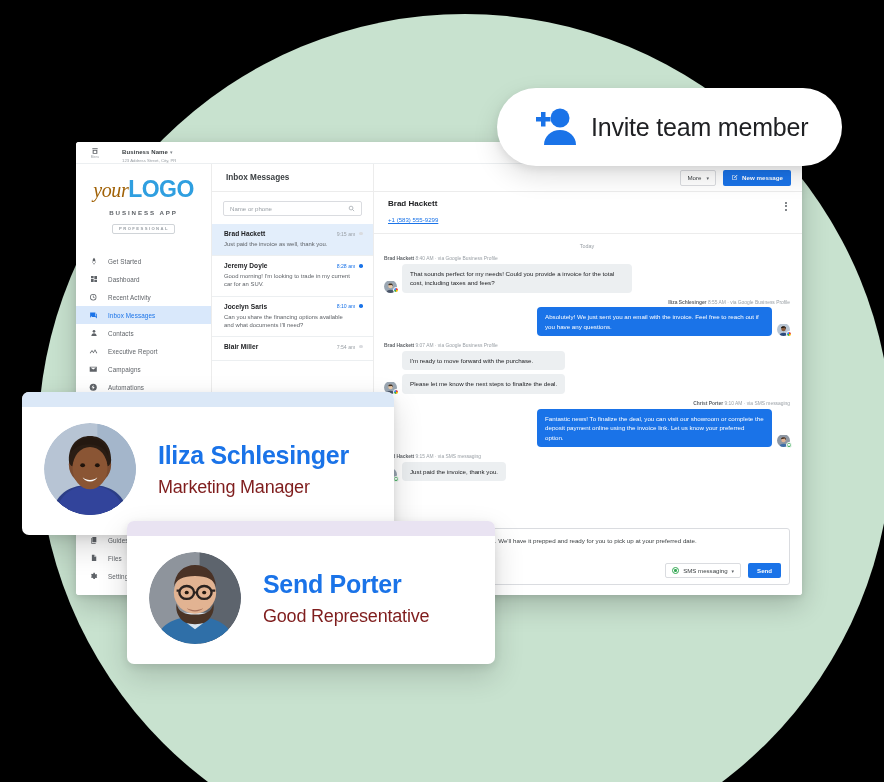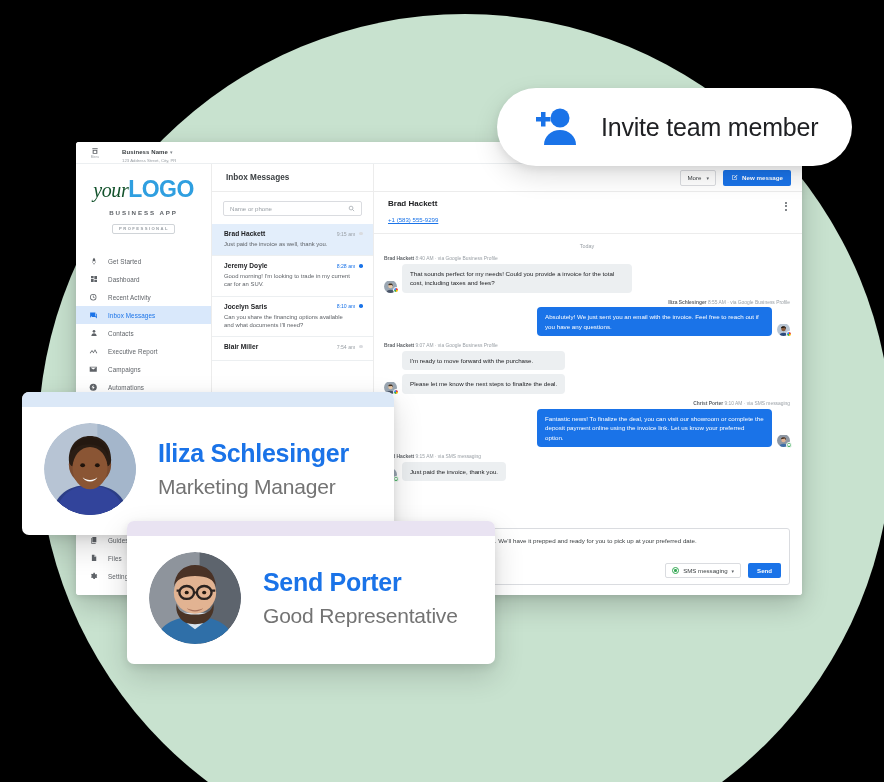--- a/index.html
+++ b/index.html
@@ -60,21 +60,21 @@
     width: 136px; flex: 0 0 136px;
     background: #fff;
     border-right: 1px solid #ececec;
     display: flex; flex-direction: column;
     padding-top: 12px;
   }
   .logo-wrap { text-align: center; padding: 2px 0 4px; }
   .logo-line { font-size: 21px; line-height: 23px; white-space: nowrap; }
   .logo-your {
     font-family: "Liberation Serif", serif;
-    font-style: italic; color: #14532d; font-weight: 400; font-size: 20px;
+    font-style: italic; color: #a16207; font-weight: 400; font-size: 20px;
     letter-spacing: -.4px;
   }
   .logo-logo { color: #2f9fe0; font-weight: 700; letter-spacing: -.6px; font-size: 23px; }
   .logo-sub {
     font-size: 6.2px; letter-spacing: 1.9px; color: #5f6368;
     font-weight: 700; margin-top: 7px;
   }
   .logo-pill {
     display: inline-block; margin-top: 4px;
     border: 1px solid #d0d4d8; border-radius: 2px;
@@ -248,41 +248,41 @@
     height: 15px; background: #1a73e8; color: #fff; border: none; border-radius: 2px;
     font-size: 6.1px; font-weight: 600; padding: 0 9px; cursor: pointer;
     font-family: "Liberation Sans", sans-serif;
   }
 
   
   .invite-pill {
     position: absolute; left: 497px; top: 88px;
     height: 78px; padding: 0 34px 0 30px;
     background: #fff; border-radius: 39px;
-    display: flex; align-items: center; gap: 22px;
+    display: flex; align-items: center; gap: 12px;
     box-shadow: 0 10px 26px rgba(0,0,0,.13), 0 3px 8px rgba(0,0,0,.08);
     justify-content: center;
   }
   .invite-text { font-size: 25px; color: #202124; letter-spacing: -.2px; }
 
   
   .person-card {
     position: absolute;
     background: #fff; border-radius: 7px;
     box-shadow: 0 12px 30px rgba(0,0,0,.16), 0 3px 9px rgba(0,0,0,.09);
     overflow: hidden;
   }
   .card-strip { height: 15px; width: 100%; }
   .card-inner { display: flex; align-items: center; gap: 22px; padding: 16px 26px 20px 22px; }
   .card-photo {
     width: 92px; height: 92px; flex: 0 0 92px; border-radius: 50%;
     overflow: hidden; display: block;
   }
   .card-name { font-size: 25px; font-weight: 700; color: #1a73e8; letter-spacing: -.3px; }
-  .card-role { font-size: 21px; color: #737373; margin-top: 7px; letter-spacing: -.2px; }
+  .card-role { font-size: 18px; color: #7f1d1d; margin-top: 7px; letter-spacing: -.2px; }
 
   #card-iliza { left: 22px; top: 392px; width: 372px; }
   #card-chris { left: 127px; top: 521px; width: 368px; }
 </style>
 </head>
 <body>
 
 <div id="stage">
 
   <div class="bg-circle"></div>

